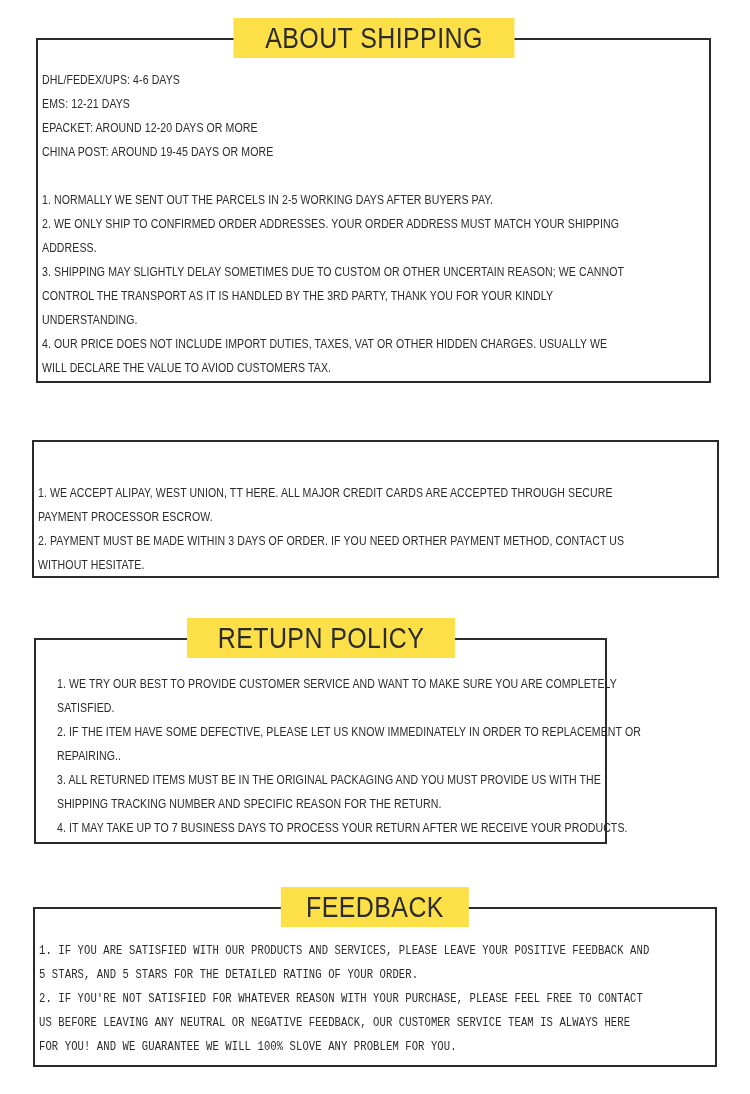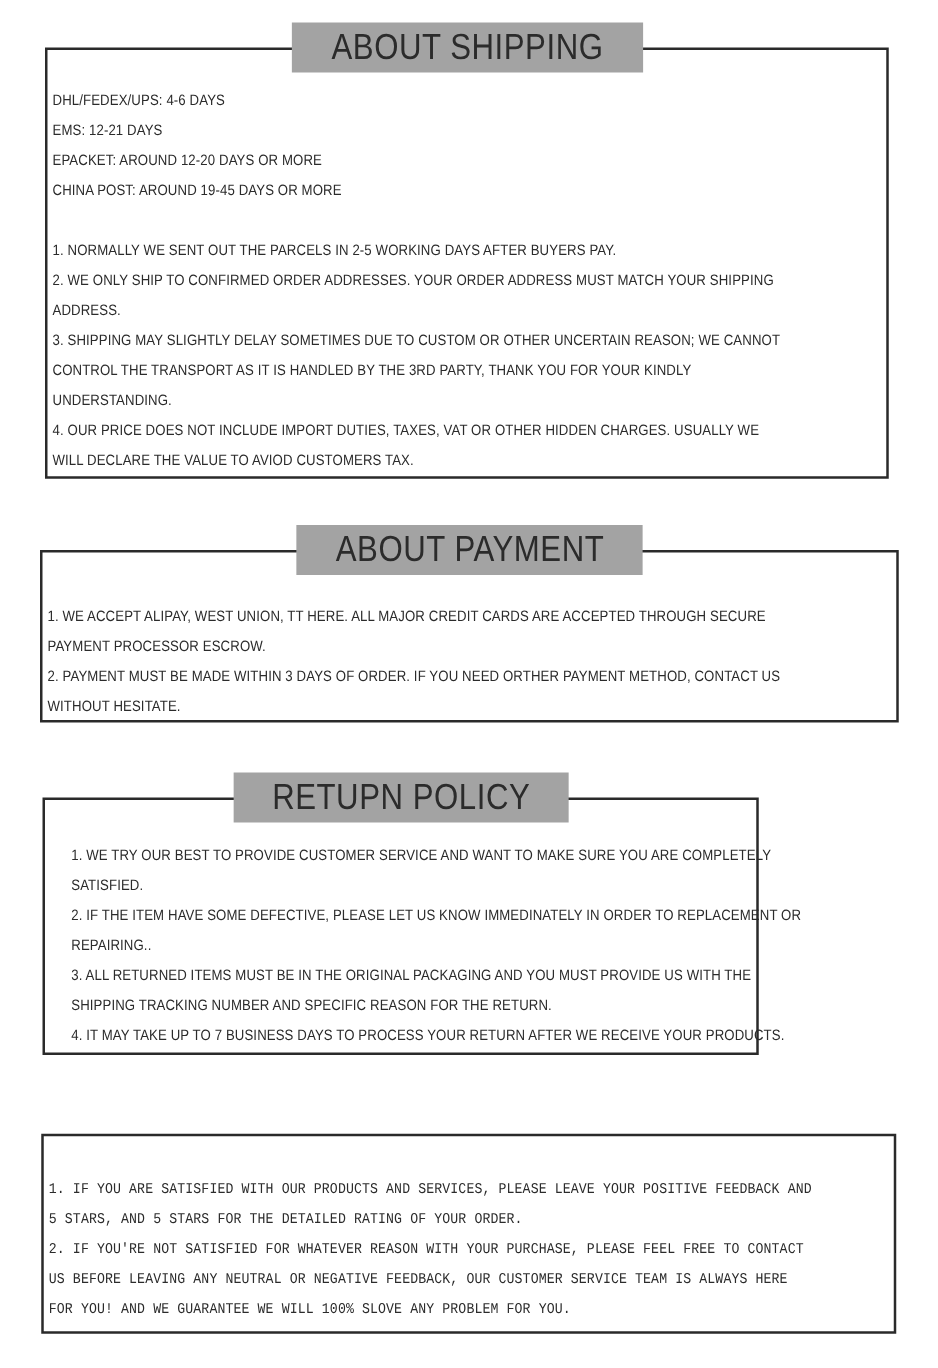--- a/index.html
+++ b/index.html
@@ -19,21 +19,21 @@
       position: absolute;
       box-sizing: border-box;
       border: 2px solid #2a2a2a;
       background: #ffffff;
     }
     .section-title {
       position: absolute;
       top: -22px;
       left: 50%;
       transform: translateX(-50%);
-      background: #a3a3a3;
+      background: #fde047;
       padding: 0 14px;
       font-size: 29px;
       line-height: 40px;
       font-weight: normal;
       letter-spacing: 0.5px;
       color: #2b2b2b;
       white-space: nowrap;
       margin: 0;
       transform-origin: center;
     }
@@ -87,21 +87,20 @@
     <span class="line">ADDRESS.</span>
     <span class="line">3. SHIPPING MAY SLIGHTLY DELAY SOMETIMES DUE TO CUSTOM OR OTHER UNCERTAIN REASON; WE CANNOT</span>
     <span class="line">CONTROL THE TRANSPORT AS IT IS HANDLED BY THE 3RD PARTY, THANK YOU FOR YOUR KINDLY</span>
     <span class="line">UNDERSTANDING.</span>
     <span class="line">4. OUR PRICE DOES NOT INCLUDE IMPORT DUTIES, TAXES, VAT OR OTHER HIDDEN CHARGES. USUALLY WE</span>
     <span class="line">WILL DECLARE THE VALUE TO AVIOD CUSTOMERS TAX.</span>
   </div>
 </section>
 
 <section id="payment" class="section">
-  <h2 class="section-title"><span>ABOUT PAYMENT</span></h2>
   <div class="section-body">
     <span class="line">1. WE ACCEPT ALIPAY, WEST UNION, TT HERE. ALL MAJOR CREDIT CARDS ARE ACCEPTED THROUGH SECURE</span>
     <span class="line">PAYMENT PROCESSOR ESCROW.</span>
     <span class="line">2. PAYMENT MUST BE MADE WITHIN 3 DAYS OF ORDER. IF YOU NEED ORTHER PAYMENT METHOD, CONTACT US</span>
     <span class="line">WITHOUT HESITATE.</span>
   </div>
 </section>
 
 <section id="returns" class="section">
   <h2 class="section-title"><span>RETUPN POLICY</span></h2>
@@ -110,20 +109,21 @@
     <span class="line">SATISFIED.</span>
     <span class="line">2. IF THE ITEM HAVE SOME DEFECTIVE, PLEASE LET US KNOW IMMEDINATELY IN ORDER TO REPLACEMENT OR</span>
     <span class="line">REPAIRING..</span>
     <span class="line">3. ALL RETURNED ITEMS MUST BE IN THE ORIGINAL PACKAGING AND YOU MUST PROVIDE US WITH THE</span>
     <span class="line">SHIPPING TRACKING NUMBER AND SPECIFIC REASON FOR THE RETURN.</span>
     <span class="line">4. IT MAY TAKE UP TO 7 BUSINESS DAYS TO PROCESS YOUR RETURN AFTER WE RECEIVE YOUR PRODUCTS.</span>
   </div>
 </section>
 
 <section id="feedback" class="section">
+  <h2 class="section-title"><span>FEEDBACK</span></h2>
   <div class="section-body">
     <span class="line">1. IF YOU ARE SATISFIED WITH OUR PRODUCTS AND SERVICES, PLEASE LEAVE YOUR POSITIVE FEEDBACK AND</span>
     <span class="line">5 STARS, AND 5 STARS FOR THE DETAILED RATING OF YOUR ORDER.</span>
     <span class="line">2. IF YOU'RE NOT SATISFIED FOR WHATEVER REASON WITH YOUR PURCHASE, PLEASE FEEL FREE TO CONTACT</span>
     <span class="line">US BEFORE LEAVING ANY NEUTRAL OR NEGATIVE FEEDBACK, OUR CUSTOMER SERVICE TEAM IS ALWAYS HERE</span>
     <span class="line">FOR YOU! AND WE GUARANTEE WE WILL 100% SLOVE ANY PROBLEM FOR YOU.</span>
   </div>
 </section>
 
 </body></html>

